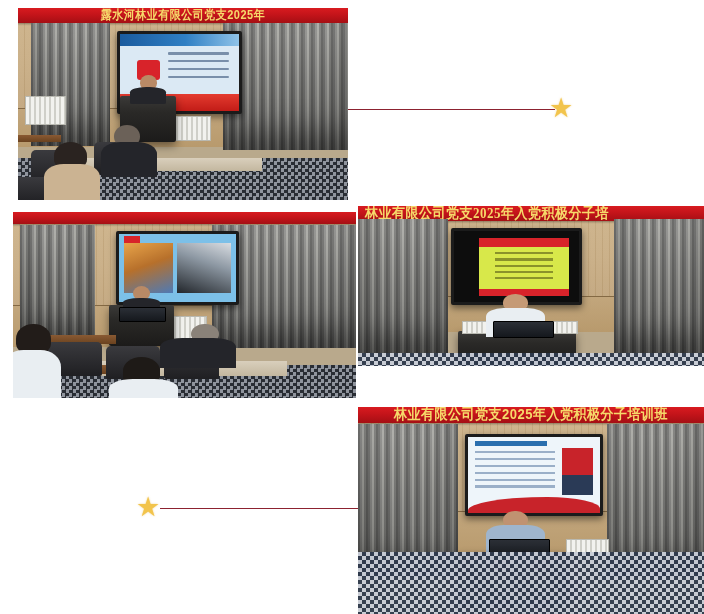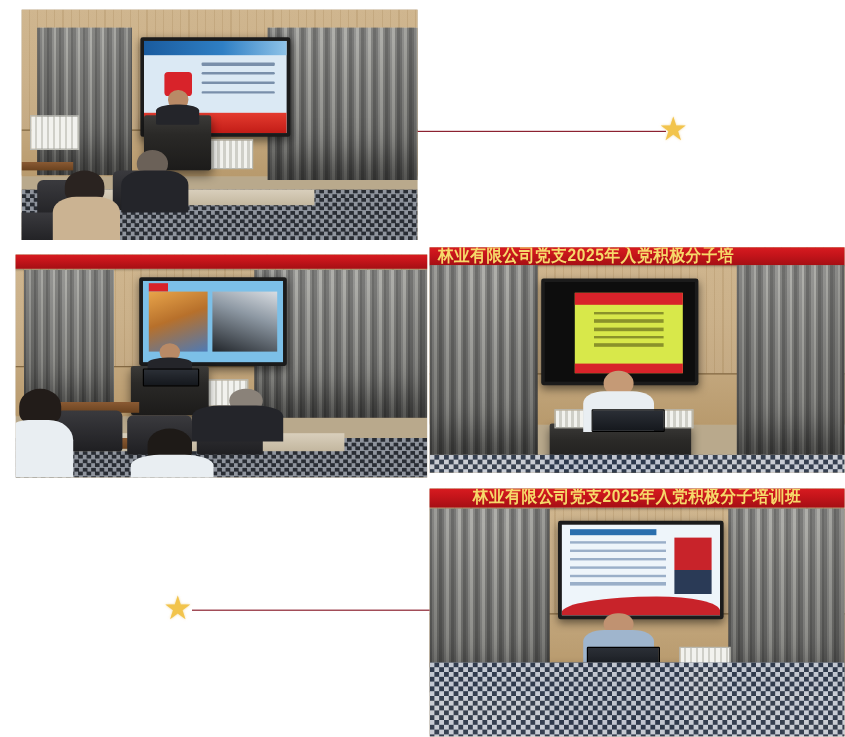--- a/index.html
+++ b/index.html
@@ -194,20 +194,23 @@
 <body>
 
 <div id="collage">
 
   <div class="photo" style="left:18px; top:8px; width:330px; height:192px;">
     <div class="scene">
 
       <div class="wall" style="top:0; height:72%;"></div>
       <div class="wainscot" style="top:52%; height:20%;"></div>
 
+      <div class="banner" style="top:0; height:14px; font-size:11px; padding-top:1px;">
+        <span>露水河林业有限公司党支2025年</span>
+      </div>
 
       <div class="curtain" style="left:4%; width:24%; top:8%; height:64%;"></div>
       <div class="curtain" style="left:62%; width:38%; top:8%; height:66%;"></div>
 
       <div class="tv" style="left:30%; top:12%; width:36%; height:40%;">
         <div class="tvscreen slide-a">
           <div class="sl-head"></div>
           <div class="sl-red"></div>
           <div class="sl-lines" style="left:40%; top:24%; width:52%; height:48%;">
             <i></i>
@@ -284,21 +287,21 @@
       <div class="person shirt-white" style="left:-3%; top:74%; width:17%; height:26%; border-radius:35% 35% 0 0;"></div>
 
       <div class="person head" style="left:32%; top:78%; width:11%; height:15%; background:#1e1a17; border-radius:50% 50% 30% 30%;"></div>
       <div class="person shirt-white" style="left:28%; top:90%; width:20%; height:14%; border-radius:35% 35% 0 0;"></div>
 
       <div class="person head" style="left:52%; top:60%; width:8%; height:11%; background:#8a8279; border-radius:50%;"></div>
       <div class="person shirt-dark" style="left:43%; top:68%; width:22%; height:16%; border-radius:30% 30% 0 0;"></div>
     </div>
   </div>
 
-  <div class="photo" style="left:358px; top:206px; width:346px; height:188px;">
+  <div class="photo" style="left:358px; top:206px; width:346px; height:160px;font-family:Liberation Serif, serif;">
     <div class="scene">
 
       <div class="wall" style="top:0; height:78%;"></div>
       <div class="wainscot" style="top:56%; height:22%;"></div>
 
       <div class="banner" style="top:0; height:15px; font-size:13px; text-align:left; padding-left:4%;">
         <span>林业有限公司党支2025年入党积极分子培</span>
       </div>
 
       <div class="curtain" style="left:0%; width:26%; top:8%; height:84%;"></div>

